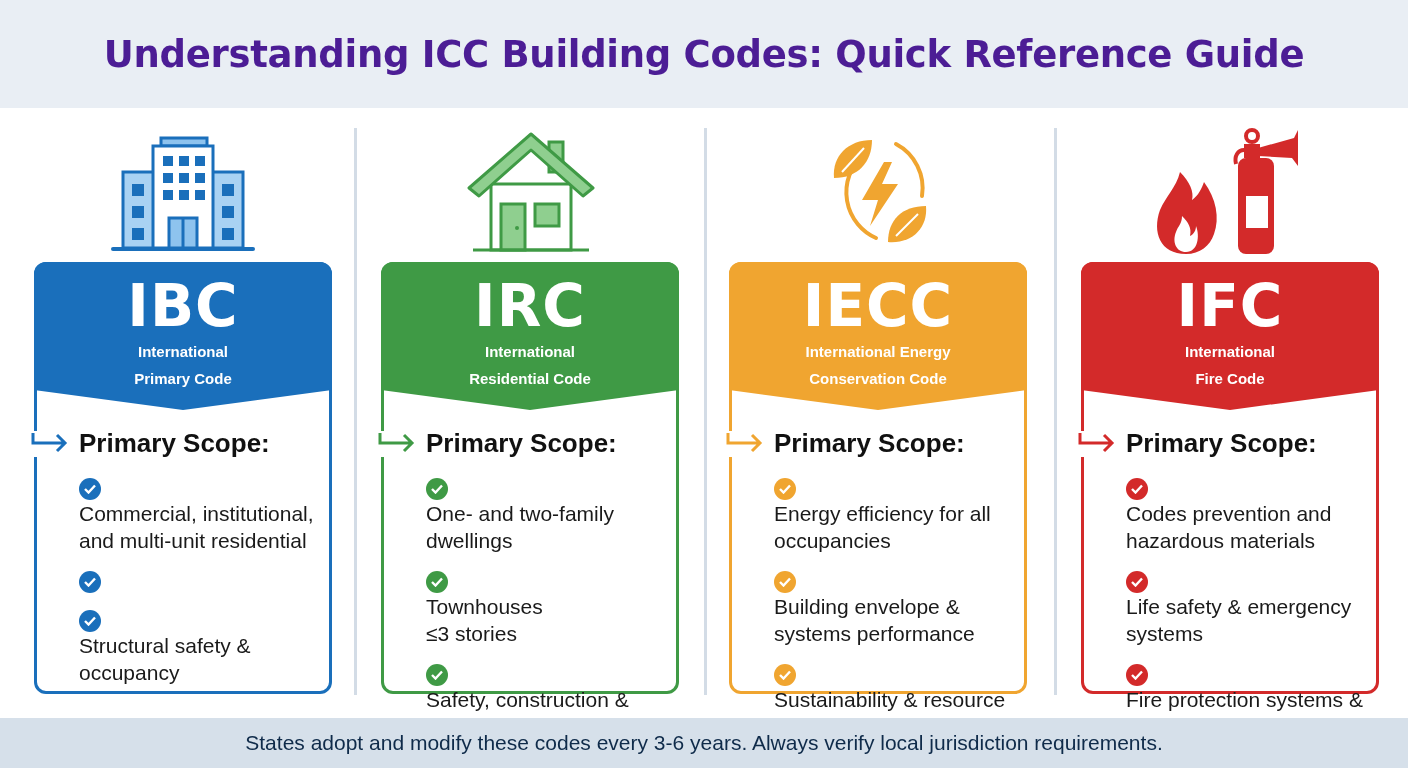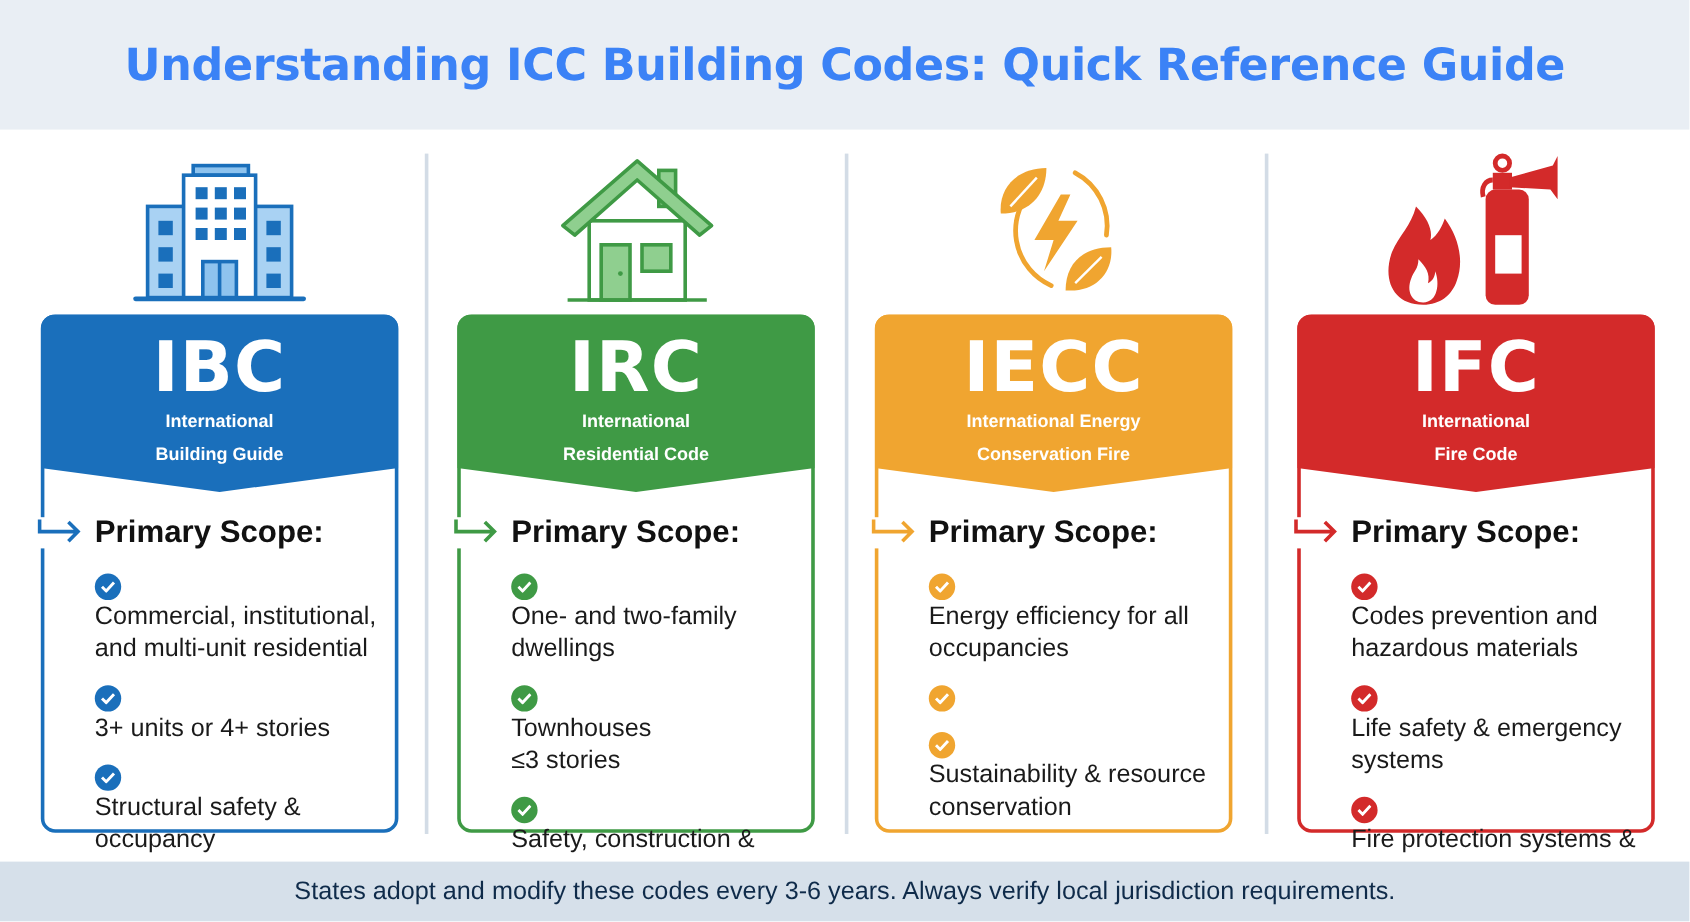--- a/index.html
+++ b/index.html
@@ -1,18 +1,18 @@
 <!DOCTYPE html>
 <html><head>
 <meta charset="utf-8">
 <style>
   html,body{margin:0;padding:0;}
   body{width:1408px;height:768px;background:#ffffff;position:relative;overflow:hidden;font-family:"Liberation Sans","DejaVu Sans",sans-serif;}
   .header{position:absolute;left:0;top:0;width:1408px;height:108px;background:#e9eef4;}
-  .title{position:absolute;left:0;top:0;width:1408px;height:108px;display:flex;align-items:center;justify-content:center;font-family:"DejaVu Sans",sans-serif;font-weight:bold;font-size:37px;color:#3b82f6;letter-spacing:-0.3px;}
+  .title{position:absolute;left:0;top:0;width:1408px;height:108px;display:flex;align-items:center;justify-content:center;font-family:"DejaVu Sans",sans-serif;font-weight:bold;font-size:37px;color:#4c1d95;letter-spacing:-0.3px;}
   .divider{position:absolute;top:128px;width:3px;height:567px;background:#d3dce6;}
   .col{position:absolute;top:108px;width:350px;height:610px;}
   .icon-wrap{position:absolute;left:0;top:18px;width:100%;height:140px;display:flex;justify-content:center;}
   .card{position:absolute;top:154px;left:0;width:298px;height:432px;border:3px solid var(--c);border-radius:12px;box-sizing:border-box;background:#fff;overflow:visible;}
   .card-head{position:absolute;left:-3px;top:-3px;width:298px;height:150px;background:var(--c);border-radius:12px 12px 0 0;clip-path:polygon(0 0,100% 0,100% 128px,50% 148px,0 128px);}
   .abbr{position:absolute;left:0;top:10px;width:100%;text-align:center;font-family:"DejaVu Sans",sans-serif;font-weight:bold;font-size:58px;color:#fff;letter-spacing:1px;}
   .fullname{position:absolute;left:0;top:76px;width:100%;text-align:center;font-weight:bold;font-size:15px;line-height:27px;color:#fff;}
   .left-gap{position:absolute;left:-4px;top:166px;width:6px;height:26px;background:#fff;}
   .arrow{position:absolute;left:-6px;top:166px;width:40px;height:24px;}
   .scope-title{position:absolute;left:42px;top:163px;font-weight:bold;font-size:26px;color:#111;}
@@ -59,21 +59,21 @@
       <rect x="66" y="92" width="28" height="30" fill="#8ec3ee" stroke="#1a6fbb" stroke-width="3"></rect>
       <line x1="80" y1="92" x2="80" y2="122" stroke="#1a6fbb" stroke-width="3"></line>
       <line x1="10" y1="123" x2="150" y2="123" stroke="#1a6fbb" stroke-width="4" stroke-linecap="round"></line>
     </svg>
   </div>
   <div class="card">
     <div class="card-head">
       <div class="abbr">IBC</div>
       <div class="fullname">
         <div>International</div>
-        <div>Building Guide</div>
+        <div>Primary Code</div>
       </div>
     </div>
     <div class="left-gap"></div>
     <svg class="arrow" viewBox="0 0 40 24">
         <path d="M2 2 L2 12 L34 12 M26 4 L34 12 L26 20" fill="none" stroke="#1a6fbb" stroke-width="3"></path>
       </svg>
     <div class="scope-title">Primary Scope:</div>
     <div class="items">
       <div class="item">
           <span class="check">
@@ -82,21 +82,20 @@
             </svg>
           </span>
           <span class="item-text">Commercial, institutional, and multi-unit residential</span>
         </div>
       <div class="item">
           <span class="check">
             <svg width="12" height="10" viewBox="0 0 12 10">
               <path d="M1 5 L4.5 8.5 L11 1.5" fill="none" stroke="#fff" stroke-width="2.4"></path>
             </svg>
           </span>
-          <span class="item-text">3+ units or 4+ stories</span>
         </div>
       <div class="item">
           <span class="check">
             <svg width="12" height="10" viewBox="0 0 12 10">
               <path d="M1 5 L4.5 8.5 L11 1.5" fill="none" stroke="#fff" stroke-width="2.4"></path>
             </svg>
           </span>
           <span class="item-text">Structural safety &amp; occupancy</span>
         </div>
     </div>
@@ -167,21 +166,21 @@
       <path d="M74 116 C74 94 88 80 112 80 C114 102 98 118 74 116 Z" fill="#f0a530"></path>
       <path d="M82 110 L104 88" stroke="#fff" stroke-width="2"></path>
       <path d="M70 36 L48 74 L64 74 L56 100 L84 58 L68 58 L78 36 Z" fill="#f0a530"></path>
     </svg>
   </div>
   <div class="card">
     <div class="card-head">
       <div class="abbr">IECC</div>
       <div class="fullname">
         <div>International Energy</div>
-        <div>Conservation Fire</div>
+        <div>Conservation Code</div>
       </div>
     </div>
     <div class="left-gap"></div>
     <svg class="arrow" viewBox="0 0 40 24">
         <path d="M2 2 L2 12 L34 12 M26 4 L34 12 L26 20" fill="none" stroke="#f0a530" stroke-width="3"></path>
       </svg>
     <div class="scope-title">Primary Scope:</div>
     <div class="items">
       <div class="item">
           <span class="check">
@@ -190,20 +189,21 @@
             </svg>
           </span>
           <span class="item-text">Energy efficiency for all occupancies</span>
         </div>
       <div class="item">
           <span class="check">
             <svg width="12" height="10" viewBox="0 0 12 10">
               <path d="M1 5 L4.5 8.5 L11 1.5" fill="none" stroke="#fff" stroke-width="2.4"></path>
             </svg>
           </span>
+          <span class="item-text">Building envelope &amp; systems performance</span>
         </div>
       <div class="item">
           <span class="check">
             <svg width="12" height="10" viewBox="0 0 12 10">
               <path d="M1 5 L4.5 8.5 L11 1.5" fill="none" stroke="#fff" stroke-width="2.4"></path>
             </svg>
           </span>
           <span class="item-text">Sustainability &amp; resource conservation</span>
         </div>
     </div>

